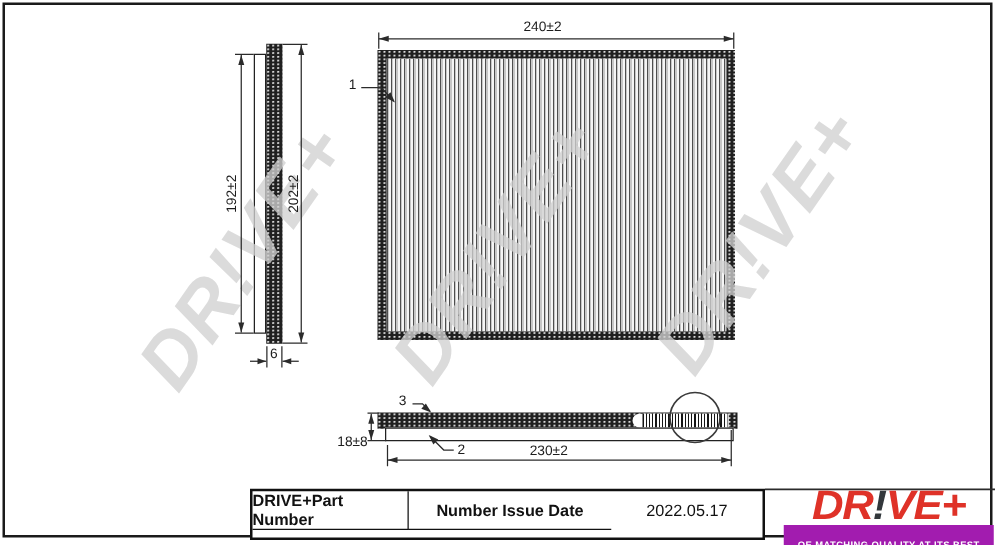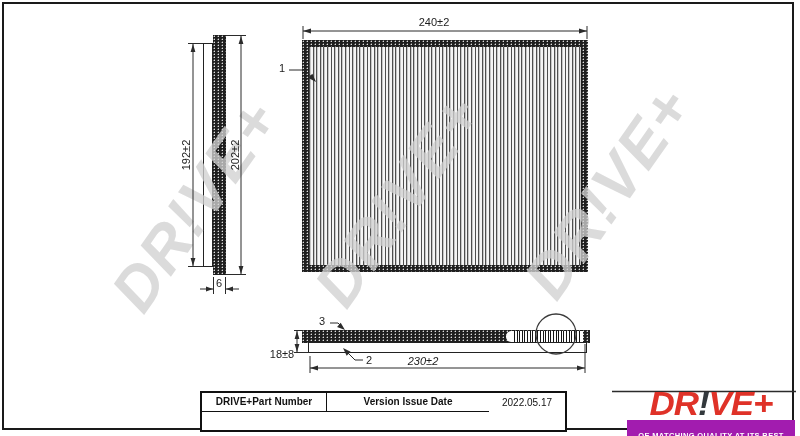--- a/index.html
+++ b/index.html
@@ -36,24 +36,24 @@
   .anno{ position:absolute; left:0; top:0; z-index:5; pointer-events:none; }
   
   .dim{
     position:absolute; z-index:6; font-size:11px; color:#1d1d1d; white-space:nowrap;
     transform:translate(-50%,-50%);
   }
   .dim.rot{ transform:translate(-50%,-50%) rotate(-90deg); }
   .callout{ position:absolute; z-index:6; font-size:11px; color:#1d1d1d; transform:translate(-50%,-50%); }
   
   .ftable{
-    position:absolute; left:200px; top:391px; width:367px; height:41px; z-index:7;
+    position:absolute; left:200px; top:391px; width:412px; height:41px; z-index:7;
     border:2px solid #111; box-sizing:border-box; background:#fff;
     display:grid; grid-template-columns:125px 162px 1fr; grid-template-rows:1fr 1fr;
-    font-size:10px; color:#111;
+    font-size:13px; color:#111;
   }
   .ftable .cell{
     display:flex; align-items:center; justify-content:center; box-sizing:border-box;
   }
   .ftable .hd{ font-weight:bold; border-bottom:1px solid #111; }
   .ftable .c1,.ftable .c2{ border-right:1px solid #111; }
   
   .logo-brand{
     position:absolute; left:626px; top:389px; width:170px; height:30px; z-index:7;
     display:flex; align-items:center; justify-content:center;
@@ -144,29 +144,29 @@
       <polygon points="0,0 -8,-2.8 -8,2.8" transform="translate(345,330) rotate(40)"></polygon>
       <polygon points="0,0 -8,-2.8 -8,2.8" transform="translate(343,348) rotate(225)"></polygon>
     </g>
   </svg>
 
   <div class="dim" style="left:434px; top:22px;">240±2</div>
   <div class="dim rot" style="left:186px; top:155px;">192±2</div>
   <div class="dim rot" style="left:235px; top:155px;">202±2</div>
   <div class="dim" style="left:219px; top:283px;">6</div>
   <div class="dim" style="left:282px; top:354px;">18±8</div>
-  <div class="dim" style="left:423px; top:361px;font-style:italic;">230±2</div>
+  <div class="dim" style="left:439px; top:361px;">230±2</div>
 
   <div class="callout" style="left:282px; top:68px;">1</div>
   <div class="callout" style="left:322px; top:321px;">3</div>
   <div class="callout" style="left:369px; top:360px;">2</div>
 
   <div class="ftable">
     <div class="cell hd c1">DRIVE+Part Number</div>
-    <div class="cell hd">Version Issue Date</div>
+    <div class="cell hd">Number Issue Date</div>
     <div class="cell">2022.05.17</div>
   </div>
 
   <div class="logo-brand">
       <span>DR</span>
       <span class="bang">!</span>
       <span>VE+</span>
     </div>
   <div class="logo-tagline">OE MATCHING QUALITY AT ITS BEST</div>
 </div>

